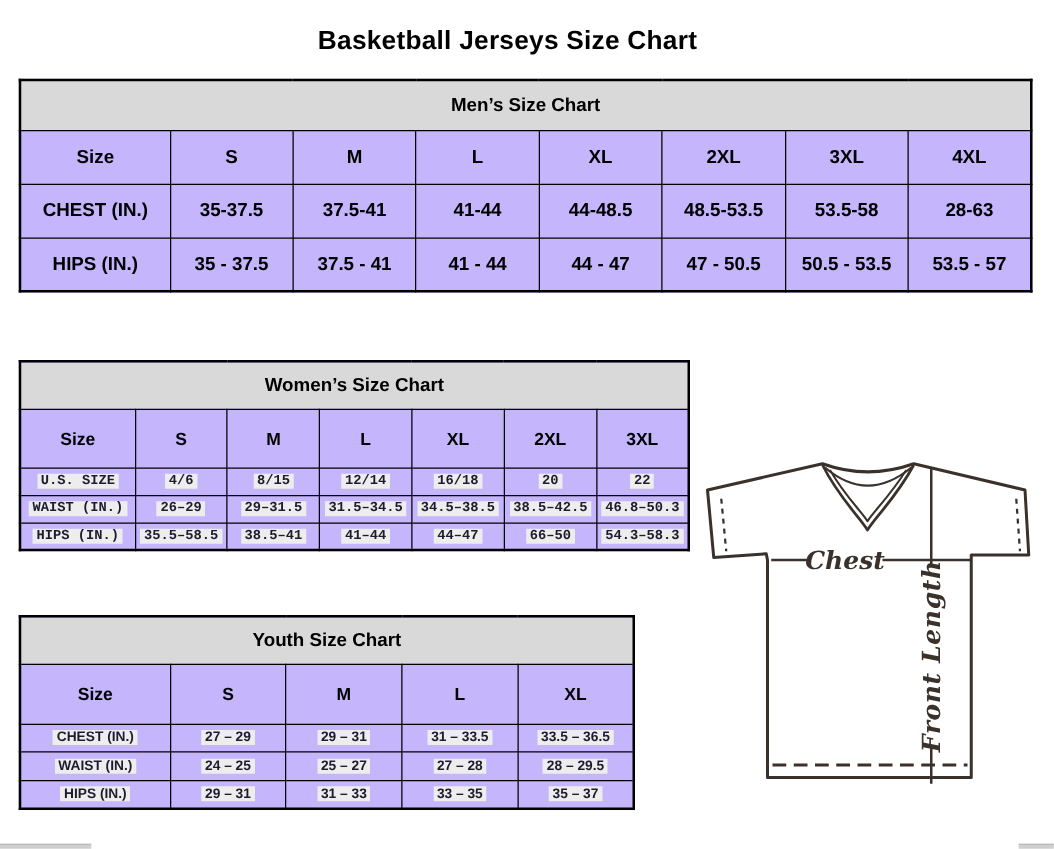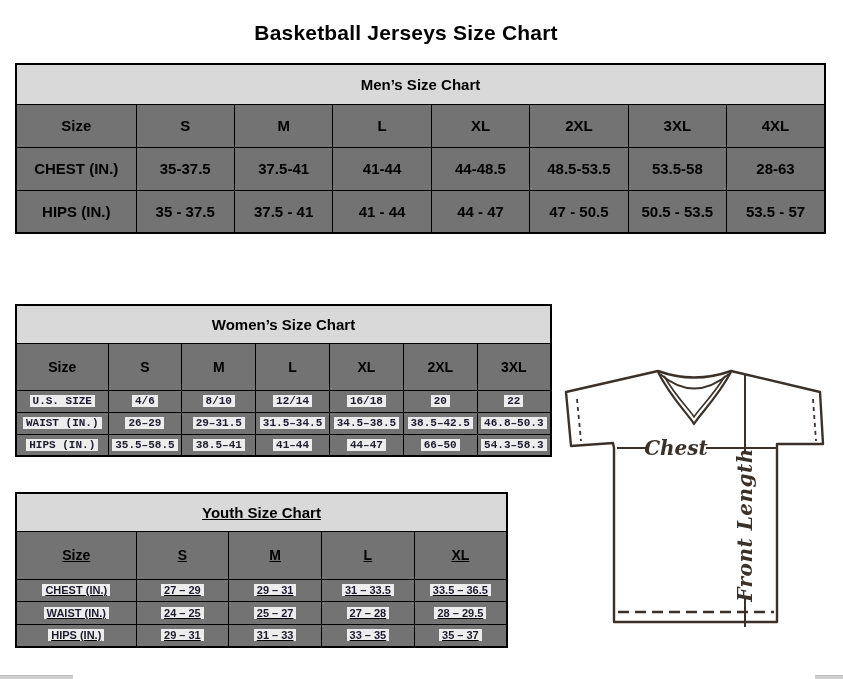--- a/index.html
+++ b/index.html
@@ -7,39 +7,39 @@
   body {
     position:relative; width:843px; height:679px; overflow:hidden;
     font-family:"Liberation Sans", sans-serif; color:#000;
   }
   .page-title {
     position:absolute; top:9px; left:0; width:812px;
     text-align:center; font-size:21px; font-weight:bold; letter-spacing:0.2px;margin-top:12px;
   }
   table {
     position:absolute; border-collapse:collapse; table-layout:fixed;
-    border:2px solid #000; background:#737373;
+    border:2px solid #000; background:#c4b5fd;
   }
   th, td {
     border:1px solid #000; text-align:center; vertical-align:middle;
     font-weight:bold; padding:0; overflow:hidden; white-space:nowrap;
   }
   .band th { background:#d9d9d9; font-size:15px; }
   
   #men-table { left:15px; top:63px; width:811px; }
   #men-table .band th { height:40px; }
   #men-table .size-row th { height:43px; font-size:15px; }
   #men-table td { height:43px; font-size:15px; }
   
-  #women-table { left:15px; top:304px; width:537px; }
+  #women-table { left:15px; top:288px; width:537px; }
   #women-table .band th { height:38px; }
   #women-table .size-row th { height:47px; font-size:14px; }
   #women-table td { height:22px; font-size:11px; color:#1c1c2e;font-family:Liberation Mono, monospace; }
   
-  #youth-table { left:15px; top:492px; width:493px;text-decoration:underline; }
+  #youth-table { left:15px; top:492px; width:493px; }
   #youth-table .band th { height:38px; }
   #youth-table .size-row th { height:48px; font-size:14px; }
   #youth-table td { height:22.5px; font-size:11px; color:#1c1c2e; }
   .hl { background:#ededed; padding:0 3px; }
   
   #jersey { position:absolute; left:555px; top:358px; width:288px; height:280px; }
   
   .sb-frag { position:absolute; height:4px; background:#cfcfcf; border-top:1px solid #bdbdbd; }
   #sb-left { left:0; top:675px; width:73px; }
   #sb-right { left:815px; top:675px; width:28px; }
@@ -116,21 +116,21 @@
     <th>S</th>
     <th>M</th>
     <th>L</th>
     <th>XL</th>
     <th>2XL</th>
     <th>3XL</th>
   </tr>
   <tr>
     <td><span class="hl">U.S. SIZE</span></td>
     <td><span class="hl">4/6</span></td>
-    <td><span class="hl">8/10</span></td>
+    <td><span class="hl">8/15</span></td>
     <td><span class="hl">12/14</span></td>
     <td><span class="hl">16/18</span></td>
     <td><span class="hl">20</span></td>
     <td><span class="hl">22</span></td>
   </tr>
   <tr>
     <td><span class="hl">WAIST (IN.)</span></td>
     <td><span class="hl">26–29</span></td>
     <td><span class="hl">29–31.5</span></td>
     <td><span class="hl">31.5–34.5</span></td>

